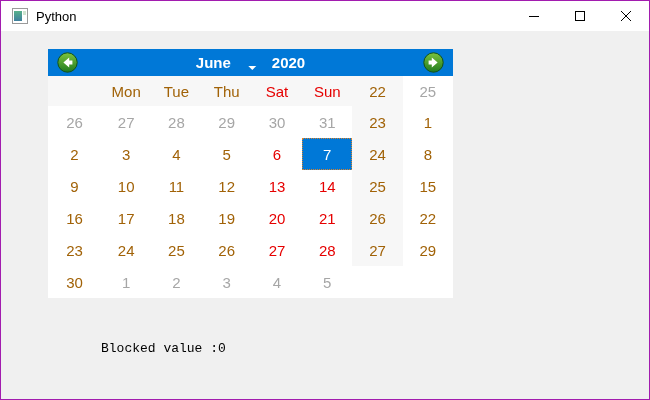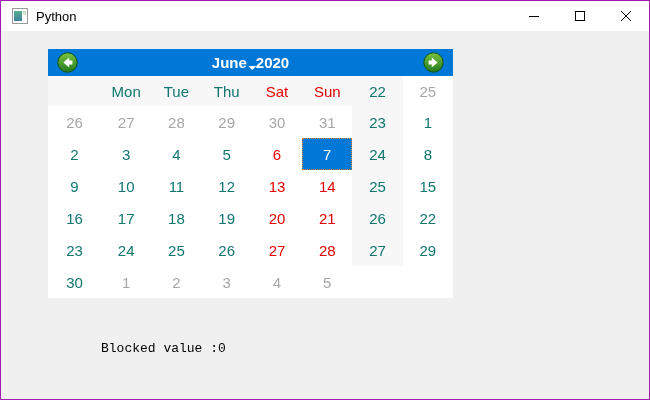--- a/index.html
+++ b/index.html
@@ -56,36 +56,37 @@
   .nav-btn{
     width:21px; height:21px; border:none; background:transparent; padding:0;
     display:flex; align-items:center; justify-content:center;
   }
   .nav-btn.prev{margin-left:9px;}
   .nav-btn.next{margin-right:9px;}
   .cal-title{
     position:absolute; left:50%; top:0; height:27px; transform:translateX(-50%);
     display:flex; align-items:center; color:#fff; font-weight:bold; font-size:15px;
     white-space:nowrap;
+    gap:16px;
   }
   .month-drop-arrow{
     display:inline-block; width:0; height:0; margin-left:1px; margin-top:10px;
     border-left:4px solid transparent; border-right:4px solid transparent;
     border-top:4px solid #fff;
   }
   .year-label{}
   .cal-grid{
     display:grid;
     grid-template-columns:53px repeat(7,1fr);
     grid-template-rows:30px repeat(6,32px);
     width:405px; background:#fff;
   }
   .cell{
     display:flex; align-items:center; justify-content:center;
-    font-size:15px; color:#0f766e; background:#fff;
+    font-size:15px; color:#a16207; background:#fff;
   }
   .cell.corner, .cell.hdr, .cell.wk{background:var(--panel-gray);}
   .cell.hdr.weekend{color:var(--weekend);}
   .cell.day.weekend{color:var(--weekend);}
   .cell.day.muted{color:var(--muted);}
   .cell.day.selected{
     background:var(--accent); color:#fff;
     border:1px dotted var(--focus-dots);
   }
   

